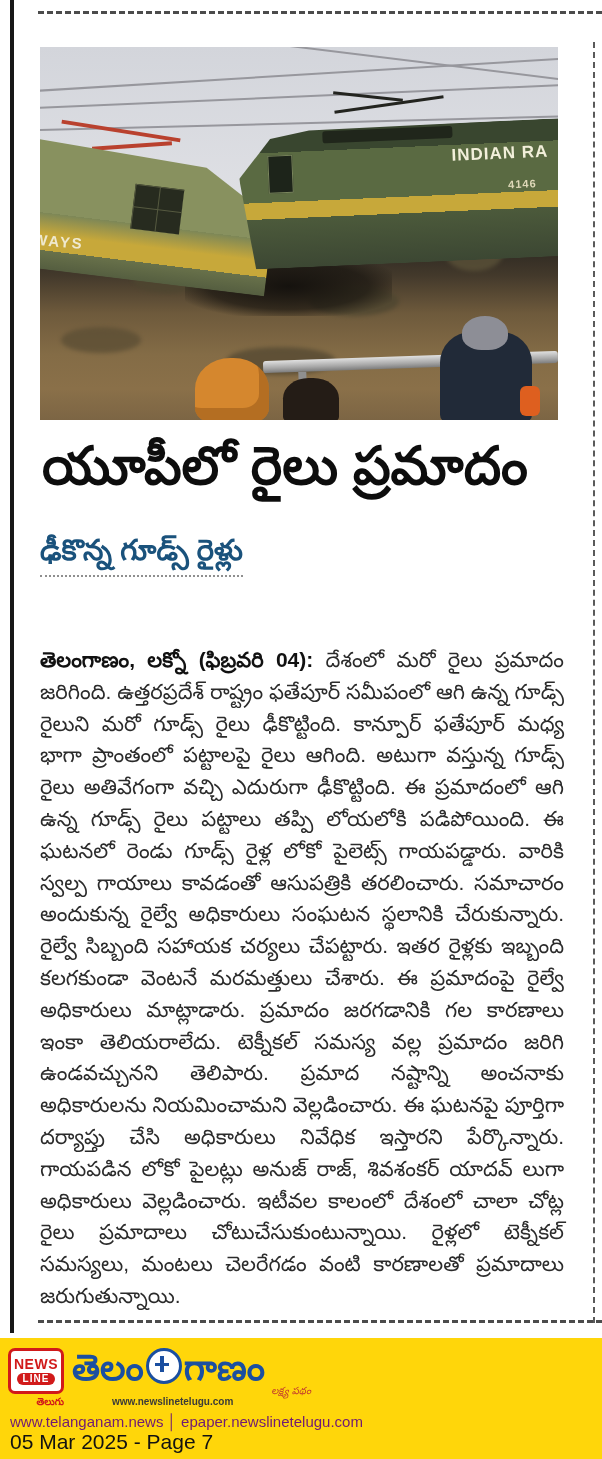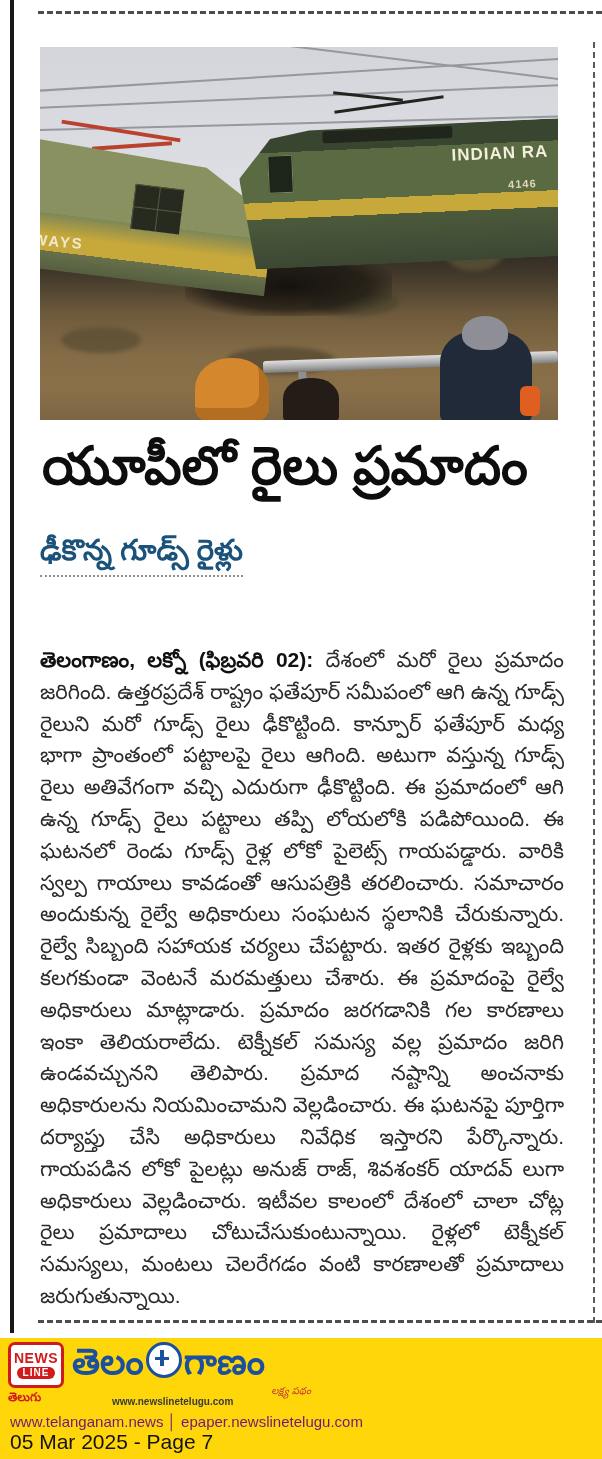--- a/index.html
+++ b/index.html
@@ -67,34 +67,34 @@
   .headline{position:absolute;left:38px;top:429px;width:528px;color:#0d0d0d;
     font-size:53px;font-weight:bold;line-height:1.25;letter-spacing:0;}
   .subhead{position:absolute;left:40px;top:536px;width:520px;color:#1A527C;font-weight:bold;font-size:29px;line-height:1.0;}
   .subhead .line{display:inline-block;padding-bottom:10px;border-bottom:2px dotted #8f8f8f;margin-bottom:9px;}
   .body-copy{position:absolute;left:40px;top:644px;width:524px;font-size:21px;line-height:31.8px;
     color:#2b2b2b;text-align:justify;}
   .body-copy .dateline{font-weight:bold;color:#111;}
 
   
   .footer{position:absolute;left:0;top:1338px;width:602px;height:121px;background:#FFD60A;}
-  .logo-row{position:absolute;left:8px;top:4px;display:flex;align-items:flex-start;}
+  .logo-row{position:absolute;left:8px;top:10px;display:flex;align-items:flex-start;}
   .nl-box{width:50px;height:40px;background:#ffffff;border:3px solid #D11A1A;border-radius:7px;
     display:flex;flex-direction:column;align-items:center;justify-content:center;}
   .nl-top{color:#D11A1A;font-weight:bold;font-size:14px;line-height:14px;letter-spacing:.5px;}
   .nl-bottom{margin-top:2px;background:#D11A1A;color:#ffffff;font-weight:bold;font-size:10px;line-height:12px;
     padding:0 6px;border-radius:8px;letter-spacing:1px;}
-  .nl-caption{color:#D11A1A;font-size:12px;text-align:left;margin-top:2px;font-weight:bold;}
+  .nl-caption{color:#D11A1A;font-size:10px;text-align:right;margin-top:2px;font-weight:bold;}
   .brand-wrap{margin-left:8px;position:relative;}
   .brand{color:#1B4FA0;font-weight:bold;font-size:36px;line-height:40px;display:flex;}
   .brand .emblem{display:inline-block;width:30px;height:30px;border:3px solid #1B4FA0;border-radius:50%;
     background:#ffffff;margin:0 2px;position:relative;}
   .brand .emblem::before{content:"";position:absolute;left:11px;top:5px;width:4px;height:16px;background:#1B4FA0;}
   .brand .emblem::after{content:"";position:absolute;left:6px;top:12px;width:14px;height:3px;background:#1B4FA0;}
-  .brand-site{color:#3a3a3a;font-size:10px;margin-top:14px;margin-left:40px;font-weight:bold;}
+  .brand-site{color:#3a3a3a;font-size:10px;margin-top:8px;margin-left:40px;font-weight:bold;}
   .brand-tagline{position:absolute;right:-46px;bottom:8px;color:#C23B2E;font-size:10px;font-style:italic;}
   .footer-links{position:absolute;left:10px;top:72px;color:#701a75;font-size:15px;line-height:24px;}
   .footer-date{position:absolute;left:10px;top:92px;color:#121212;font-size:21px;line-height:24px;}
 </style>
 </head>
 <body>
 
 <div class="page">
 
   <div class="left-bar"></div>
@@ -141,21 +141,21 @@
     </div>
   </figure>
 
   <h1 class="headline" style="margin:4px;">యూపీలో రైలు ప్రమాదం</h1>
 
   <div class="subhead">
     <div><span class="line">ఢీకొన్న గూడ్స్ రైళ్లు</span></div>
   </div>
 
   <p class="body-copy" style="margin:0;">
-    <span class="dateline">తెలంగాణం, లక్నో (ఫిబ్రవరి 02):</span>
+    <span class="dateline">తెలంగాణం, లక్నో (ఫిబ్రవరి 04):</span>
     <span>దేశంలో మరో రైలు ప్రమాదం జరిగింది. ఉత్తరప్రదేశ్ రాష్ట్రం ఫతేపూర్ సమీపంలో ఆగి ఉన్న గూడ్స్ రైలుని మరో గూడ్స్ రైలు ఢీకొట్టింది. కాన్పూర్ ఫతేపూర్ మధ్య భాగా ప్రాంతంలో పట్టాలపై రైలు ఆగింది. అటుగా వస్తున్న గూడ్స్ రైలు అతివేగంగా వచ్చి ఎదురుగా ఢీకొట్టింది. ఈ ప్రమాదంలో ఆగి ఉన్న గూడ్స్ రైలు పట్టాలు తప్పి లోయలోకి పడిపోయింది. ఈ ఘటనలో రెండు గూడ్స్ రైళ్ల లోకో పైలెట్స్ గాయపడ్డారు. వారికి స్వల్ప గాయాలు కావడంతో ఆసుపత్రికి తరలించారు. సమాచారం అందుకున్న రైల్వే అధికారులు సంఘటన స్థలానికి చేరుకున్నారు. రైల్వే సిబ్బంది సహాయక చర్యలు చేపట్టారు. ఇతర రైళ్లకు ఇబ్బంది కలగకుండా వెంటనే మరమత్తులు చేశారు. ఈ ప్రమాదంపై రైల్వే అధికారులు మాట్లాడారు. ప్రమాదం జరగడానికి గల కారణాలు ఇంకా తెలియరాలేదు. టెక్నీకల్ సమస్య వల్ల ప్రమాదం జరిగి ఉండవచ్చునని తెలిపారు. ప్రమాద నష్టాన్ని అంచనాకు అధికారులను నియమించామని వెల్లడించారు. ఈ ఘటనపై పూర్తిగా దర్యాప్తు చేసి అధికారులు నివేధిక ఇస్తారని పేర్కొన్నారు. గాయపడిన లోకో పైలట్లు అనుజ్ రాజ్, శివశంకర్ యాదవ్ లుగా అధికారులు వెల్లడించారు. ఇటీవల కాలంలో దేశంలో చాలా చోట్ల రైలు ప్రమాదాలు చోటుచేసుకుంటున్నాయి. రైళ్లలో టెక్నీకల్ సమస్యలు, మంటలు చెలరేగడం వంటి కారణాలతో ప్రమాదాలు జరుగుతున్నాయి.</span>
   </p>
 
   <div class="footer">
     <div class="logo-row">
       <div>
         <div class="nl-box">
           <div class="nl-top">NEWS</div>
           <div class="nl-bottom">LINE</div>
         </div>

